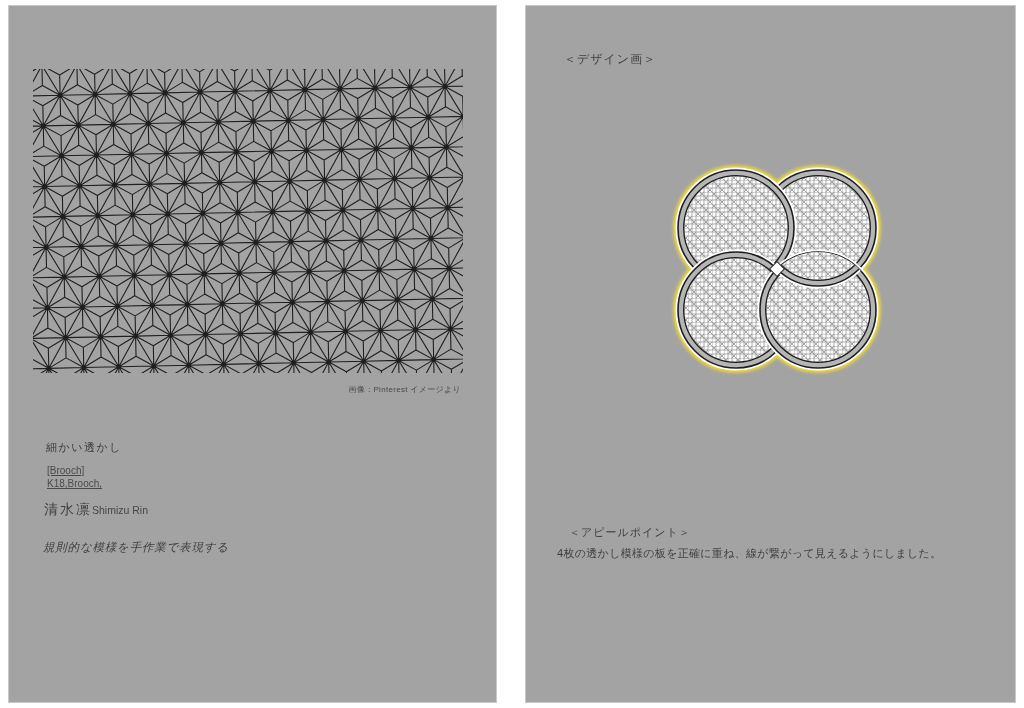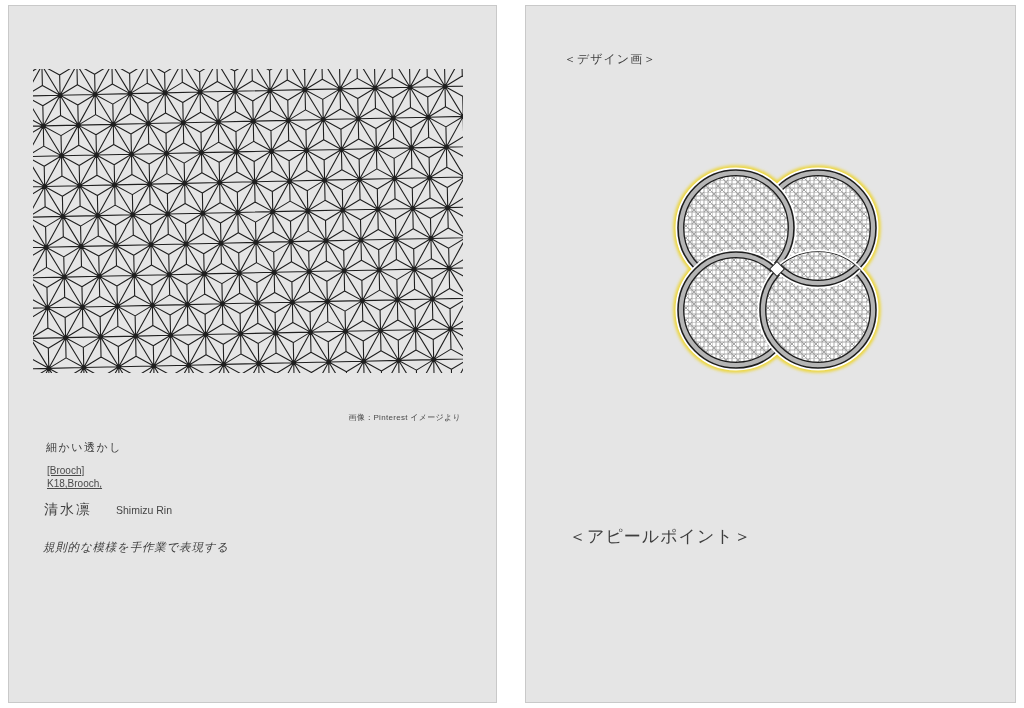--- a/index.html
+++ b/index.html
@@ -5,44 +5,44 @@
   html,body{
     margin:0;padding:0;
     width:1024px;height:708px;
     background:#ffffff;
     font-family:"Liberation Sans","DejaVu Sans",sans-serif;
     position:relative;
     -webkit-font-smoothing:antialiased;
   }
   .page{
     position:absolute;
-    background:#e5e5e5;
+    background:#a3a3a3;
     border:1px solid #c9c9c9;
     box-sizing:border-box;
     padding-left:48px;
   }
   #left-page{left:8px;top:5px;width:489px;height:698px;}
   #right-page{left:525px;top:5px;width:491px;height:698px;}
   .abs{position:absolute;}
 
   
   #asanoha-box{left:24px;top:63px;width:430px;height:304px;overflow:hidden;}
   #asanoha-box svg{display:block;}
-  .caption{right:35px;top:378px;font-size:8px;color:#4a4a4a;letter-spacing:0.3px;margin-top:28px;}
+  .caption{right:35px;top:378px;font-size:8px;color:#4a4a4a;letter-spacing:0.3px;}
   .title{left:37px;top:434px;font-size:11px;letter-spacing:1.5px;color:#3a3a3a;}
   .meta{left:38px;top:458px;font-size:10px;line-height:13px;color:#4a4a4a;text-decoration:underline;}
   .artist-row{left:35px;top:494px;color:#3e3e3e;}
   .artist-jp{font-size:14px;letter-spacing:2px;text-align:right;}
-  .artist-en{font-size:10.5px;margin-left:24px;color:#464646;}
+  .artist-en{font-size:10.5px;color:#464646;}
   .desc{left:34px;top:534px;font-size:11.5px;letter-spacing:0.8px;color:#3e3e3e;font-style:italic;}
 
   
   .design-label{left:38px;top:45px;font-size:12px;letter-spacing:1px;color:#3e3e3e;}
   #design{left:131px;top:143px;}
-  .appeal-label{left:43px;top:519px;font-size:17px;letter-spacing:1px;color:#3e3e3e;}
+  .appeal-label{left:43px;top:519px;font-size:11px;letter-spacing:1px;color:#3e3e3e;}
   .appeal-text{left:31px;top:540px;font-size:11px;letter-spacing:0.3px;color:#3e3e3e;white-space:nowrap;}
 </style>
 </head>
 <body>
 
 <div class="page" id="left-page" style="border-color: rgb(201, 201, 201);">
 
   <div class="abs" id="asanoha-box">
     <svg id="asanoha" width="430" height="304">
         <g transform="rotate(-1.3 215 152)">
@@ -309,13 +309,14 @@
     <use href="#plate" x="735" y="309"></use>
     <use href="#plate" x="817" y="309"></use>
     <g clip-path="url(#clipBR)">
       <use href="#plate" x="817" y="227"></use>
     </g>
     <rect x="-5.2" y="-5.2" width="10.4" height="10.4" fill="#ffffff" stroke="#2a2a2a" stroke-width="1" transform="translate(776 268) rotate(45)"></rect>
   </svg>
 
   <div class="abs appeal-label">＜アピールポイント＞</div>
 
+  <div class="abs appeal-text">4枚の透かし模様の板を正確に重ね、線が繋がって見えるようにしました。</div>
 </div>
 
 </body></html>

